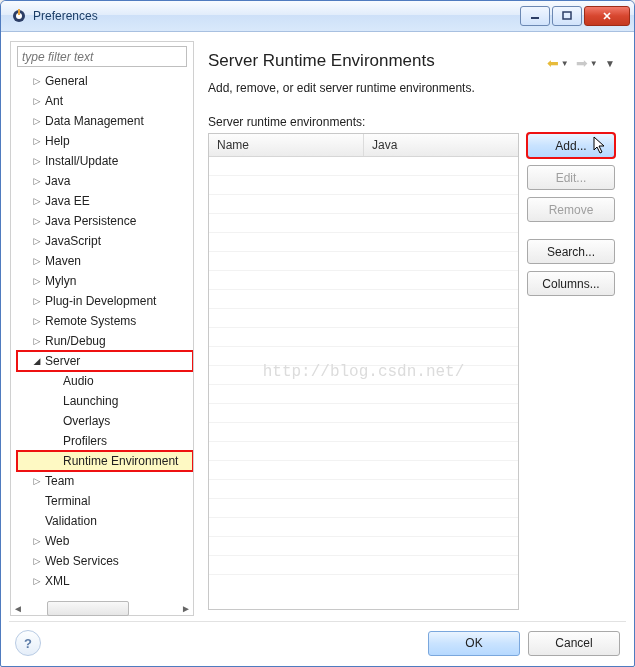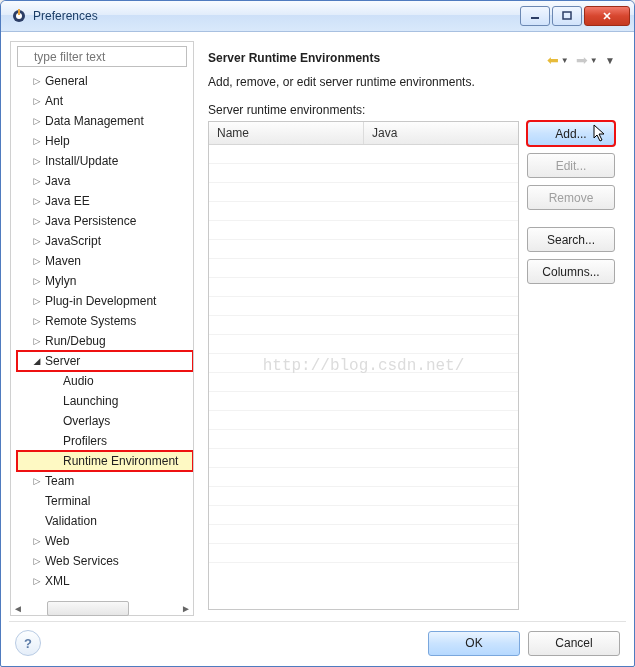--- a/index.html
+++ b/index.html
@@ -7,38 +7,38 @@
 .titlebar{height:30px;background:linear-gradient(180deg,#f8fbff 0%,#e2edfb 45%,#cde0f8 46%,#d9e9fb 100%);display:flex;align-items:center;padding:0 4px;border-bottom:1px solid #a8c0e0}
 .titlebar .app-icon{width:16px;height:16px;margin:0 6px;display:flex;align-items:center;justify-content:center}
 .titlebar .title{flex:1;font-size:12px;color:#1b3d66}
 .titlebar .wbtns{display:flex;gap:0}
 .titlebar .wbtn{width:28px;height:18px;margin-left:2px;border:1px solid #6b88b3;border-radius:3px;background:linear-gradient(180deg,#f0f6ff 0%,#d1e3fb 100%);display:flex;align-items:center;justify-content:center;font-size:10px}
 .titlebar .wbtn.close{width:44px;background:linear-gradient(180deg,#f27a6a 0%,#d7462f 50%,#c53a20 100%);color:#fff;border-color:#9c2c18}
 .body{flex:1;display:flex;flex-direction:column;padding:8px;gap:4px;min-height:0}
 .split{flex:1;display:flex;min-height:0;border:1px solid #fff}
 .leftpane{width:182px;border:1px solid #d0d0d0;display:flex;flex-direction:column;background:#fff;min-height:0}
 .filterbox{margin:4px 6px 2px 6px}
-.filterbox input{width:100%;box-sizing:border-box;border:1px solid #bfbfbf;height:21px;padding:2px 16px;font-size:12px;color:#888}
+.filterbox input{width:100%;box-sizing:border-box;border:1px solid #bfbfbf;height:21px;padding:2px 4px;font-size:12px;font-style:italic;color:#888}
 .tree{flex:1;overflow:auto;padding:2px 0 2px 6px}
 .tree-row{display:flex;align-items:center;height:20px;white-space:nowrap;cursor:default}
 .tree-row .twist{width:12px;height:12px;margin-right:2px;display:inline-flex;align-items:center;justify-content:center;color:#6b6b6b;font-size:9px}
 .tree-row.lvl1{padding-left:14px}
 .tree-row.lvl2{padding-left:32px}
 .tree-row.sel{background:#fef9c3}
 .hb{display:flex;align-items:center;gap:0;height:14px;margin-top:2px}
 .hb .thumb{flex:0 0 80px;height:13px;margin-left:22px;border:1px solid #b9b9b9;border-radius:2px;background:linear-gradient(180deg,#f8f8f8,#e6e6e6)}
 .hb .ar{width:14px;text-align:center;color:#666;font-size:10px}
 .rightpane{flex:1;display:flex;flex-direction:column;padding:6px 10px 6px 14px;min-height:0}
 .headrow{display:flex;align-items:center}
-.headrow h1{flex:1;font-size:12px;font-weight:bold;margin:4px 0 8px 0}
+.headrow h1{flex:1;font-size:17px;font-weight:normal;margin:4px 0 8px 0}
 .navicons{display:flex;align-items:center;gap:2px;color:#9a9a9a}
 .navicons .arr{color:#e7bb3a;font-size:14px}
 .navicons .arr.fwd{color:#c9c9c9}
 .navicons .dd{font-size:8px;color:#555}
-.desc{margin:2px 0 10px 0}
+.desc{margin:2px 0 16px 0}
 .lbl{margin:4px 0}
 .mainrow{flex:1;display:flex;gap:8px;min-height:0}
 .tablewrap{flex:1;border:1px solid #c8c8c8;display:flex;flex-direction:column;min-height:0;position:relative;background:#4c1d95}
 .thead{display:flex;height:22px;background:linear-gradient(180deg,#fdfdfd,#ececec);border-bottom:1px solid #d6d6d6}
 .thead .col{flex:1;display:flex;align-items:center;padding:0 8px;border-right:1px solid #dcdcdc;font-size:12px;color:#333}
 .tbody{flex:1;overflow:auto;background:#fff}
 .tbody .row{height:18px;border-bottom:1px solid #f2f2f2}
 .watermark{position:absolute;left:0;right:0;top:50%;transform:translateY(-50%);text-align:center;font-family:"Courier New",monospace;font-size:16px;color:#dcdcdc;pointer-events:none}
 .btns{width:88px;display:flex;flex-direction:column;gap:7px}
 .btn{height:23px;border:1px solid #a9a9a9;border-radius:3px;background:linear-gradient(180deg,#fdfdfd,#ececec);font-size:12px;display:flex;align-items:center;justify-content:center;cursor:default}

